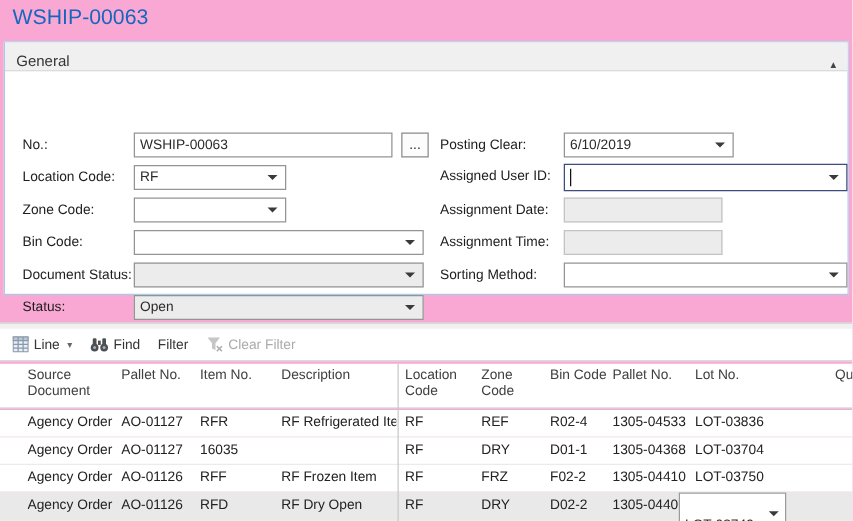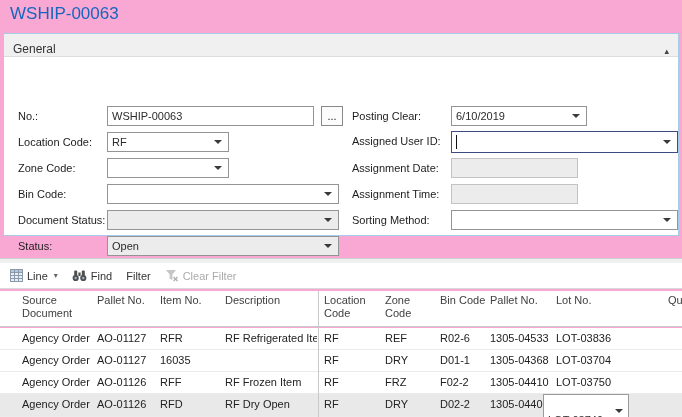--- a/index.html
+++ b/index.html
@@ -230,21 +230,21 @@
     <span class="hcell col-qt">Qu</span>
   </div>
 
   <div class="trow" style="top:328px">
     <span class="tcell col-sd">Agency Order</span>
     <span class="tcell col-sn">AO-01127</span>
     <span class="tcell col-in">RFR</span>
     <span class="tcell col-ds">RF Refrigerated Item</span>
     <span class="tcell col-lc">RF</span>
     <span class="tcell col-zc">REF</span>
-    <span class="tcell col-bc">R02-6</span>
+    <span class="tcell col-bc">R02-4</span>
     <span class="tcell col-pn">1305-04533</span>
     <span class="tcell col-ln">LOT-03836</span>
   </div>
 
   <div class="trow" style="top:350px">
     <span class="tcell col-sd">Agency Order</span>
     <span class="tcell col-sn">AO-01127</span>
     <span class="tcell col-in">16035</span>
     <span class="tcell col-lc">RF</span>
     <span class="tcell col-zc">DRY</span>

